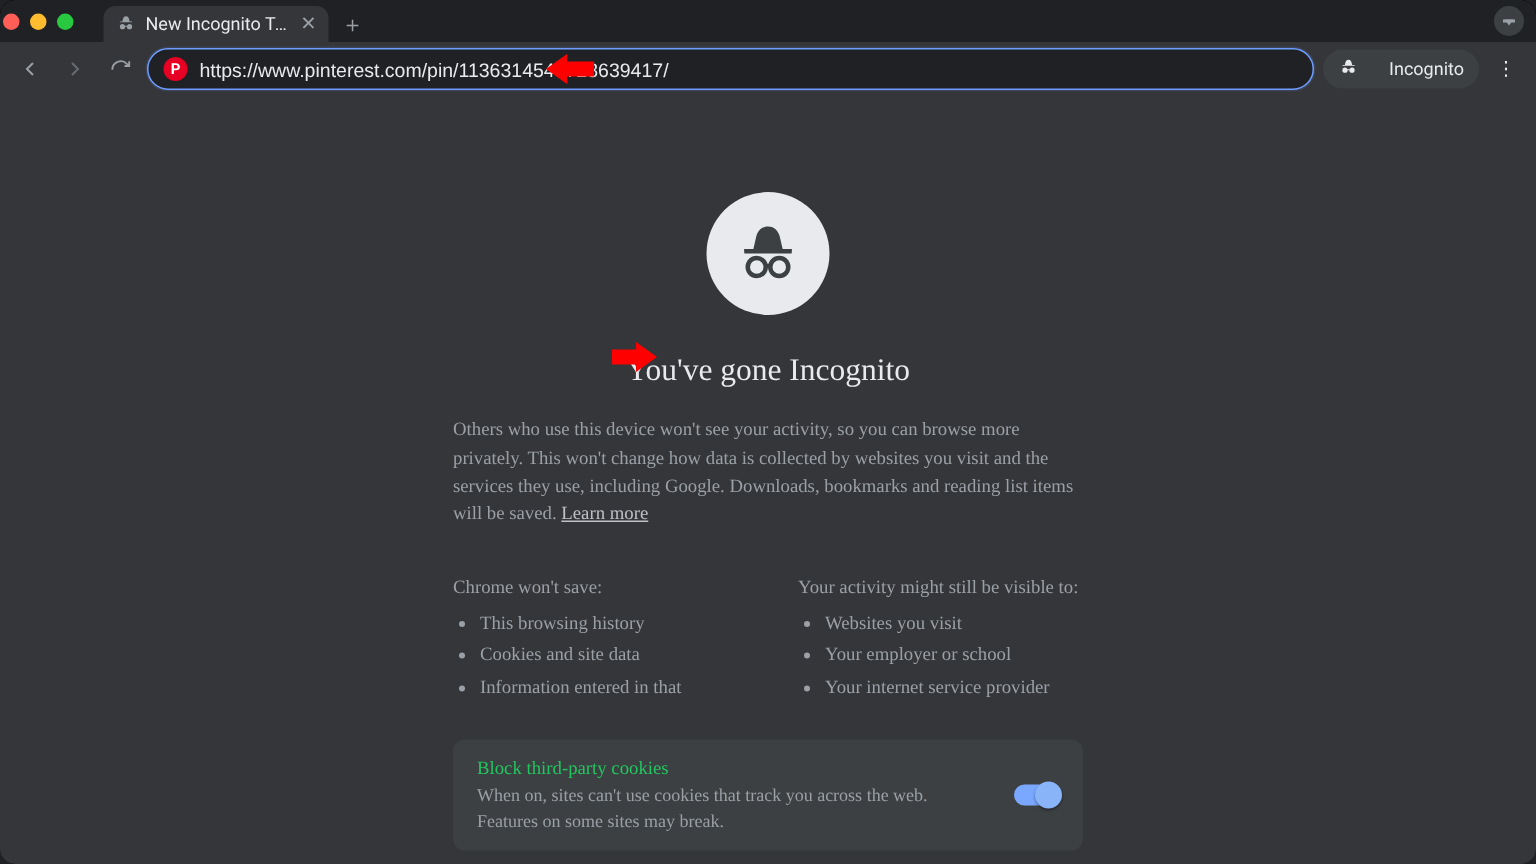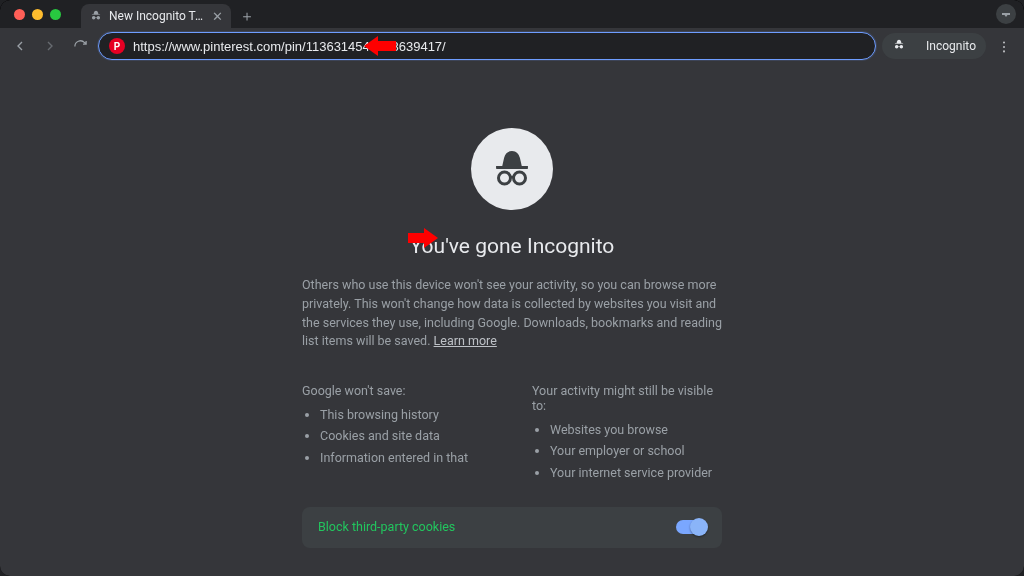--- a/index.html
+++ b/index.html
@@ -11,21 +11,21 @@
     font-size: 13px;
   }
   
   .titlebar {
     display: flex;
     align-items: center;
     height: 28px;
     background: #202124;
     border-top-left-radius: 10px;
     border-top-right-radius: 10px;
-    padding-left: 14px;
+    padding-left: 2px;
     position: relative;
   }
   .traffic-lights { display: flex; gap: 7px; align-items: center; }
   .tl { width: 11px; height: 11px; border-radius: 50%; }
   .tl.red    { background: #ff5f57; }
   .tl.yellow { background: #febc2e; }
   .tl.green  { background: #28c840; }
   .tab-strip { display: flex; align-items: flex-end; margin-left: 20px; height: 100%; }
   .tab {
     display: flex; align-items: center;
@@ -102,20 +102,21 @@
     color: #e8eaed;
   }
 
   
   .content {
     position: relative;
     height: calc(576px - 28px - 36px);
     background: #35363a;
     display: flex; flex-direction: column; align-items: center;
     padding-top: 64px;
+    font-family: Liberation Serif, serif;
   }
   .incog-logo {
     width: 82px; height: 82px; border-radius: 50%;
     background: #e8eaed;
     display: flex; align-items: center; justify-content: center;
     margin-bottom: 24px;
   }
   .incog-logo svg { width: 48px; height: 48px; }
   h1.headline {
     font-weight: 400; font-size: 21px; color: #e8eaed; margin-bottom: 18px;
@@ -238,39 +239,40 @@
       </svg>
     </div>
     <h1 class="headline">You've gone Incognito</h1>
     <p class="body-text">
       <span>Others who use this device won't see your activity, so you can browse more privately. This won't change how data is collected by websites you visit and the services they use, including Google. Downloads, bookmarks and reading list items will be saved.</span>
       <span> </span>
       <a class="learn">Learn more</a>
     </p>
     <div class="columns">
       <div class="col">
-        <div class="col-head">Google won't save:</div>
+        <div class="col-head">Chrome won't save:</div>
         <ul>
           <li>This browsing history</li>
           <li>Cookies and site data</li>
           <li>Information entered in that</li>
         </ul>
       </div>
       <div class="col">
         <div class="col-head">Your activity might still be visible to:</div>
         <ul>
-          <li>Websites you browse</li>
+          <li>Websites you visit</li>
           <li>Your employer or school</li>
           <li>Your internet service provider</li>
         </ul>
       </div>
     </div>
     <div class="cookie-card">
       <div class="cookie-text">
         <div class="cookie-title">Block third-party cookies</div>
+        <div class="cookie-desc">When on, sites can't use cookies that track you across the web. Features on some sites may break.</div>
       </div>
       <div class="toggle"></div>
     </div>
   </div>
 
   <div id="arrow1" class="arrow-wrap">
     <div class="arrow-head left-point"></div>
     <div class="arrow-tail"></div>
   </div>
   <div id="arrow2" class="arrow-wrap">

